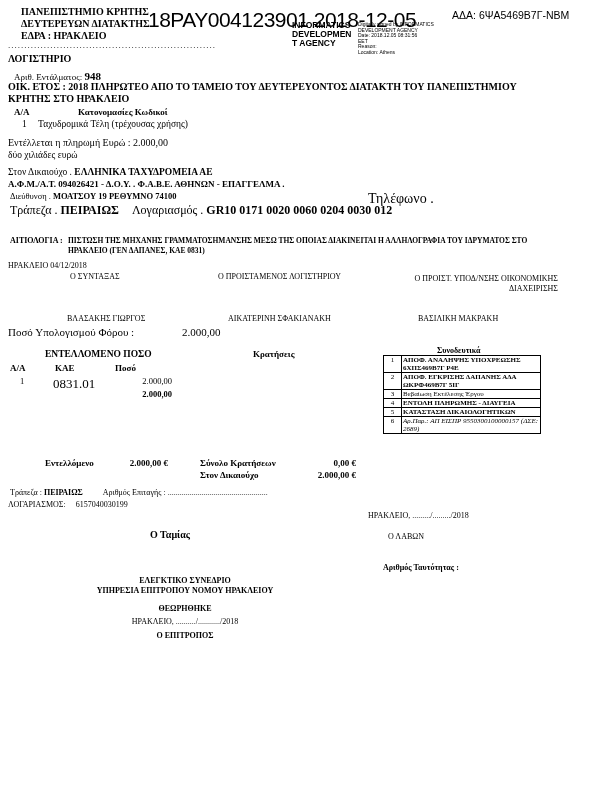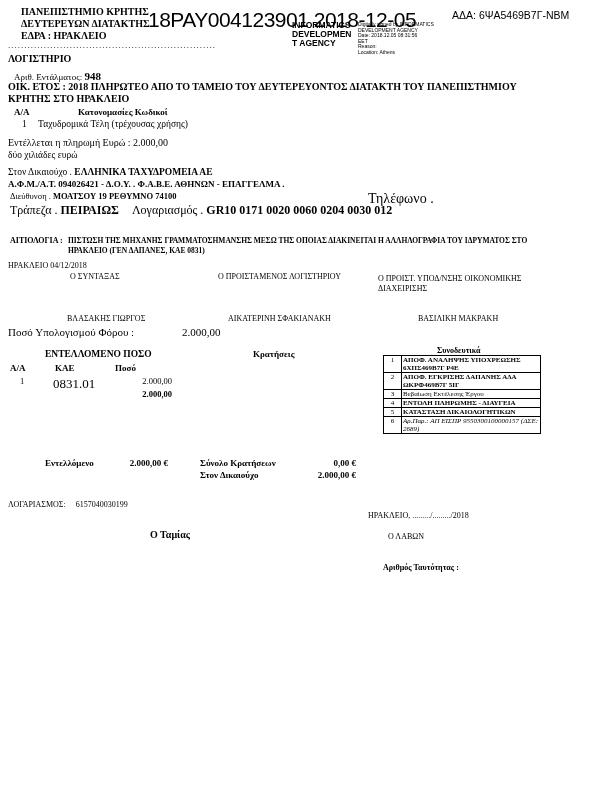--- a/index.html
+++ b/index.html
@@ -88,21 +88,21 @@
     <span style="margin-left:10px;">Λογαριασμός .</span>
     <span class="b">GR10 0171 0020 0060 0204 0030 012</span>
   </div>
 
   <div class="abs b" style="left:10px;top:236px;font-size:8px;">ΑΙΤΙΟΛΟΓΙΑ :</div>
   <div class="abs b wrap" style="left:68px;top:236px;width:472px;font-size:7.5px;line-height:9.5px;">ΠΙΣΤΩΣΗ ΤΗΣ ΜΗΧΑΝΗΣ ΓΡΑΜΜΑΤΟΣΗΜΑΝΣΗΣ ΜΕΣΩ ΤΗΣ ΟΠΟΙΑΣ ΔΙΑΚΙΝΕΙΤΑΙ Η ΑΛΛΗΛΟΓΡΑΦΙΑ ΤΟΥ ΙΔΡΥΜΑΤΟΣ ΣΤΟ ΗΡΑΚΛΕΙΟ (ΓΕΝ ΔΑΠΑΝΕΣ, ΚΑΕ 0831)</div>
 
   <div class="abs" style="left:8px;top:261px;font-size:8px;">ΗΡΑΚΛΕΙΟ  04/12/2018</div>
   <div class="abs" style="left:70px;top:272px;font-size:8px;">Ο ΣΥΝΤΑΞΑΣ</div>
   <div class="abs" style="left:218px;top:272px;font-size:8px;">Ο ΠΡΟΙΣΤΑΜΕΝΟΣ ΛΟΓΙΣΤΗΡΙΟΥ</div>
-  <div class="abs wrap" style="left:378px;top:274px;width:180px;font-size:8px;text-align:left;line-height:9.5px;">Ο ΠΡΟΙΣΤ. ΥΠΟΔ/ΝΣΗΣ ΟΙΚΟΝΟΜΙΚΗΣ ΔΙΑΧΕΙΡΙΣΗΣ</div>
+  <div class="abs wrap" style="left:378px;top:274px;width:180px;font-size:8px;text-align:right;line-height:9.5px;">Ο ΠΡΟΙΣΤ. ΥΠΟΔ/ΝΣΗΣ ΟΙΚΟΝΟΜΙΚΗΣ ΔΙΑΧΕΙΡΙΣΗΣ</div>
 
   <div class="abs" style="left:55px;top:314px;font-size:8px;padding-left:12px;">ΒΛΑΣΑΚΗΣ ΓΙΩΡΓΟΣ</div>
   <div class="abs" style="left:228px;top:314px;font-size:8px;">ΑΙΚΑΤΕΡΙΝΗ ΣΦΑΚΙΑΝΑΚΗ</div>
   <div class="abs" style="left:418px;top:314px;font-size:8px;">ΒΑΣΙΛΙΚΗ  ΜΑΚΡΑΚΗ</div>
 
   <div class="abs i" style="left:8px;top:326px;font-size:11px;">
     <span>Ποσό Υπολογισμού Φόρου :</span>
     <span style="margin-left:45px;">2.000,00</span>
   </div>
 
@@ -148,24 +148,37 @@
   </tbody>
     </table>
 
   <div class="abs b" style="left:45px;top:458px;font-size:9px;">Εντελλόμενο</div>
   <div class="abs b" style="left:95px;top:458px;width:73px;text-align:right;font-size:9px;">2.000,00 €</div>
   <div class="abs b" style="left:200px;top:458px;font-size:9px;">Σύνολο Κρατήσεων</div>
   <div class="abs b" style="left:288px;top:458px;width:68px;text-align:right;font-size:9px;">0,00 €</div>
   <div class="abs b" style="left:200px;top:470px;font-size:9px;">Στον Δικαιούχο</div>
   <div class="abs b" style="left:288px;top:470px;width:68px;text-align:right;font-size:9px;">2.000,00 €</div>
 
+  <div class="abs" style="left:10px;top:488px;font-size:8px;">
+    <span>Τράπεζα :</span>
+    <span class="b">ΠΕΙΡΑΙΩΣ</span>
+    <span style="margin-left:18px;">Αριθμός Επιταγής  :</span>
+    <span>..................................................</span>
+  </div>
   <div class="abs" style="left:8px;top:500px;font-size:8px;">
     <span>ΛΟΓΑΡΙΑΣΜΟΣ:</span>
     <span style="margin-left:8px;">6157040030199</span>
   </div>
 
   <div class="abs" style="left:368px;top:511px;font-size:8px;">ΗΡΑΚΛΕΙΟ, ........./........./2018</div>
   <div class="abs b" style="left:150px;top:529px;font-size:10px;">Ο Ταμίας</div>
   <div class="abs" style="left:388px;top:532px;font-size:8px;">Ο ΛΑΒΩΝ</div>
 
   <div class="abs b" style="left:383px;top:563px;font-size:8px;">Αριθμός  Ταυτότητας  :</div>
+  <div class="abs" style="left:55px;top:576px;width:260px;text-align:center;">
+    <div class="b" style="font-size:8px;line-height:10px;">ΕΛΕΓΚΤΙΚΟ ΣΥΝΕΔΡΙΟ</div>
+    <div class="b" style="font-size:8px;line-height:10px;">ΥΠΗΡΕΣΙΑ ΕΠΙΤΡΟΠΟΥ ΝΟΜΟΥ ΗΡΑΚΛΕΙΟΥ</div>
+    <div class="b" style="font-size:8px;margin-top:8px;">ΘΕΩΡΗΘΗΚΕ</div>
+    <div style="font-size:8px;margin-top:4px;">ΗΡΑΚΛΕΙΟ, ........../.........../2018</div>
+    <div class="b" style="font-size:8px;margin-top:5px;">Ο ΕΠΙΤΡΟΠΟΣ</div>
+  </div>
 
 </div>
 
 </body></html>

